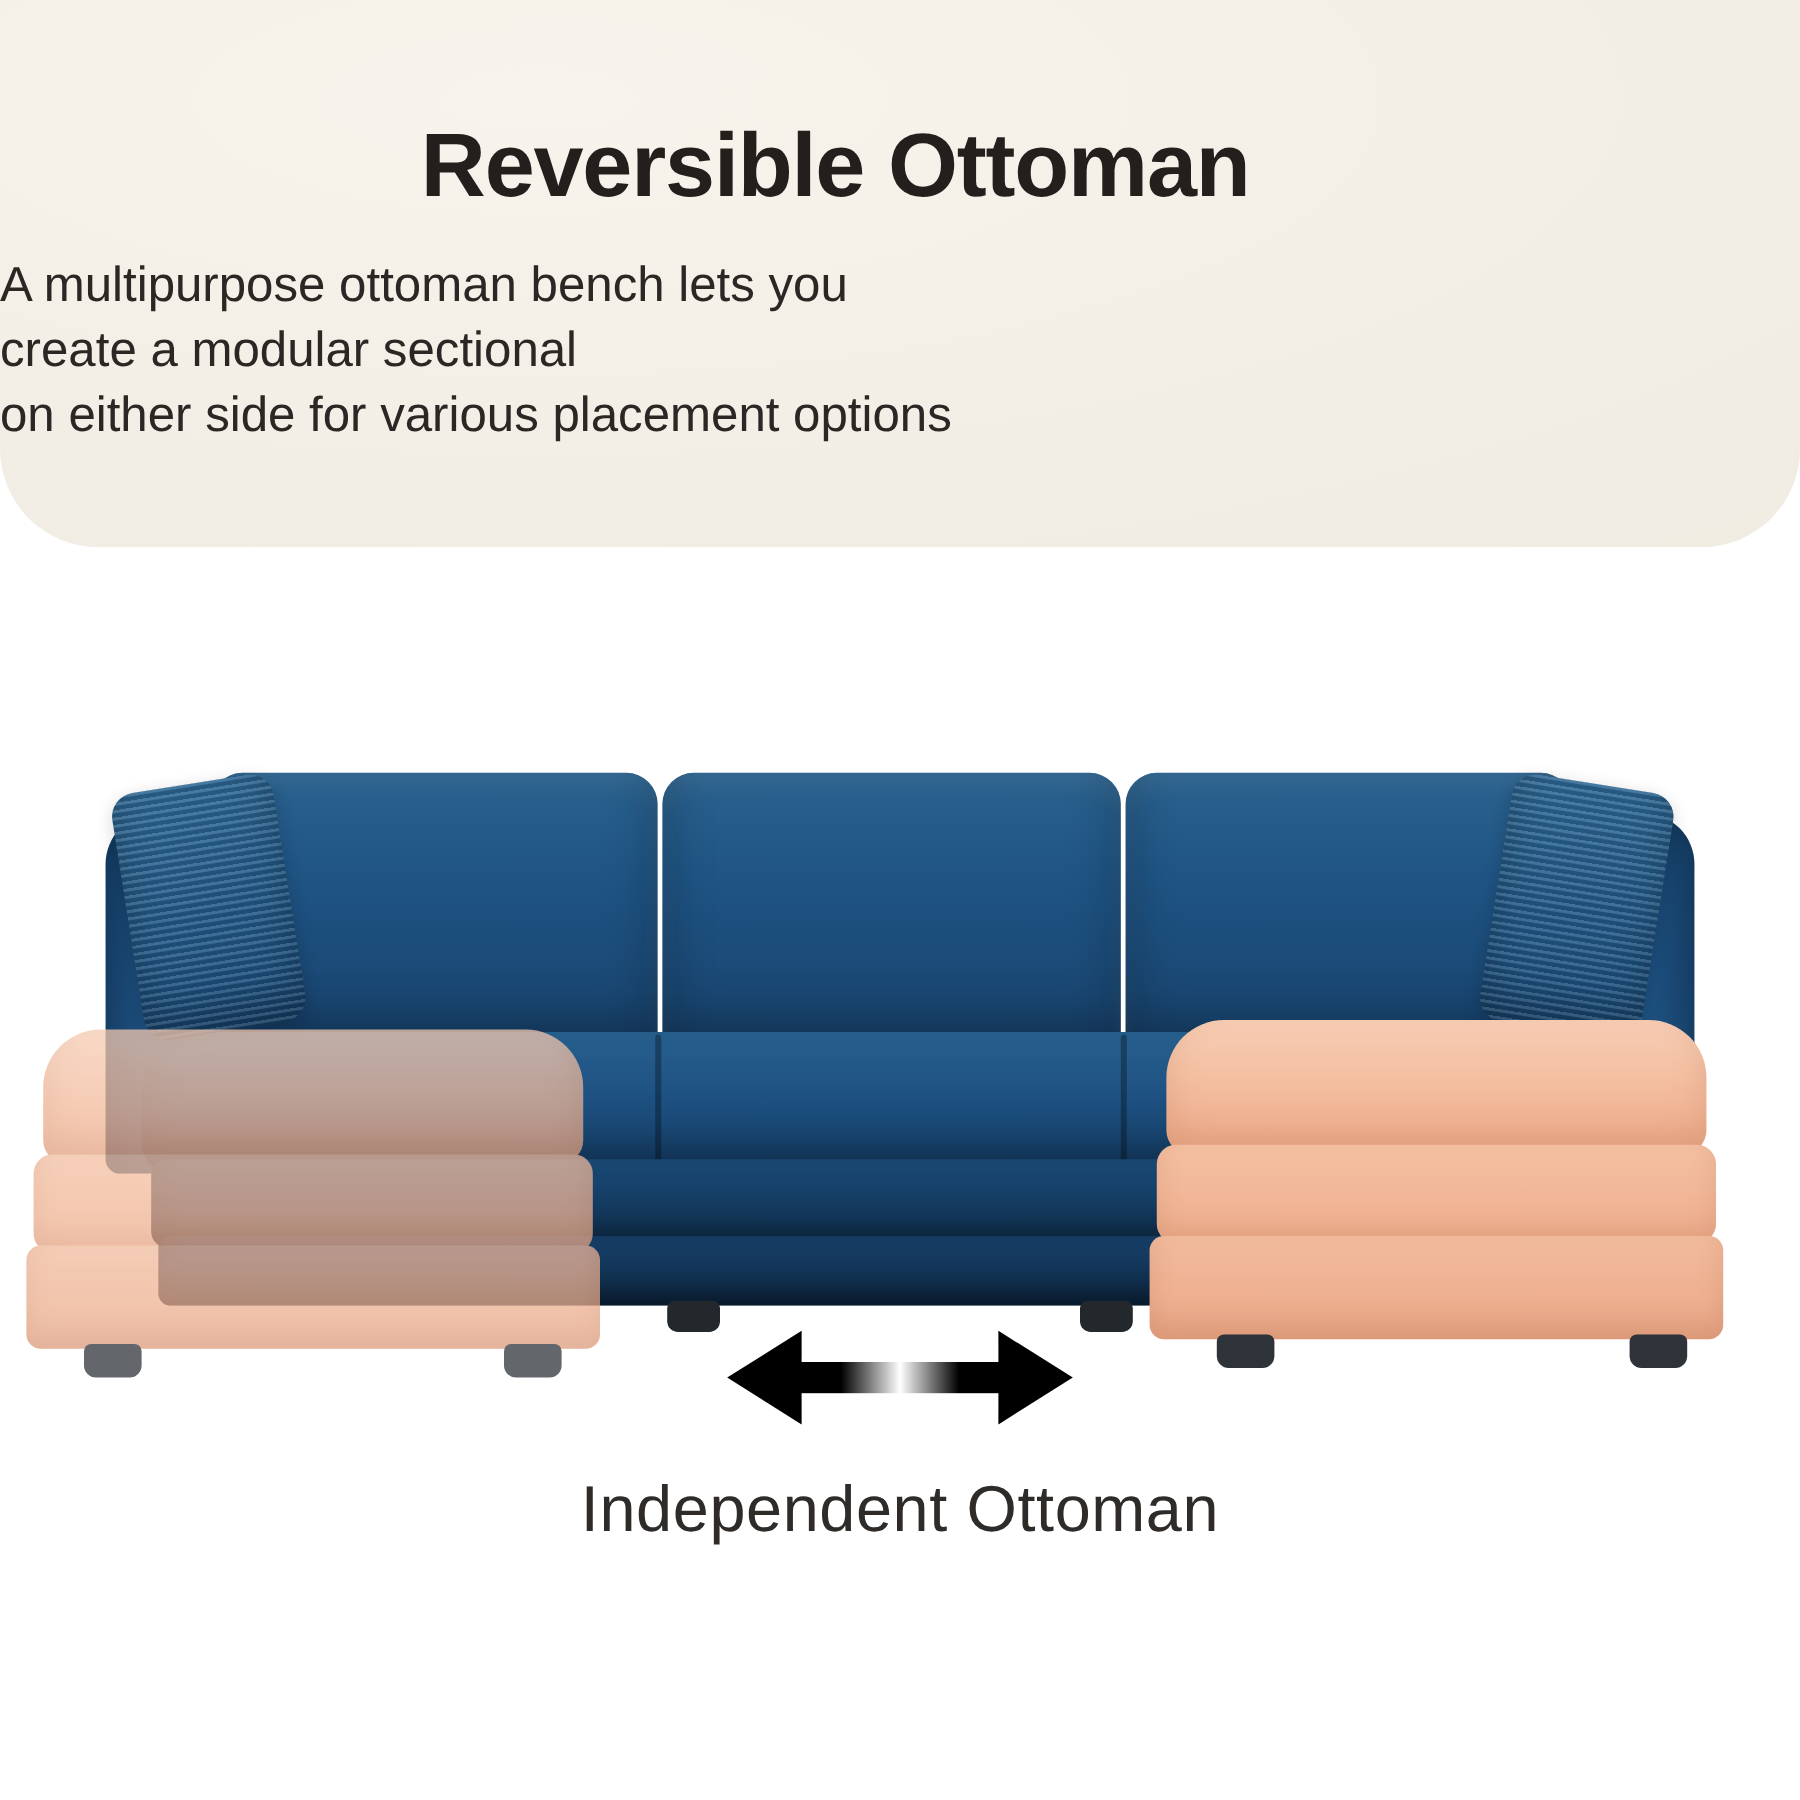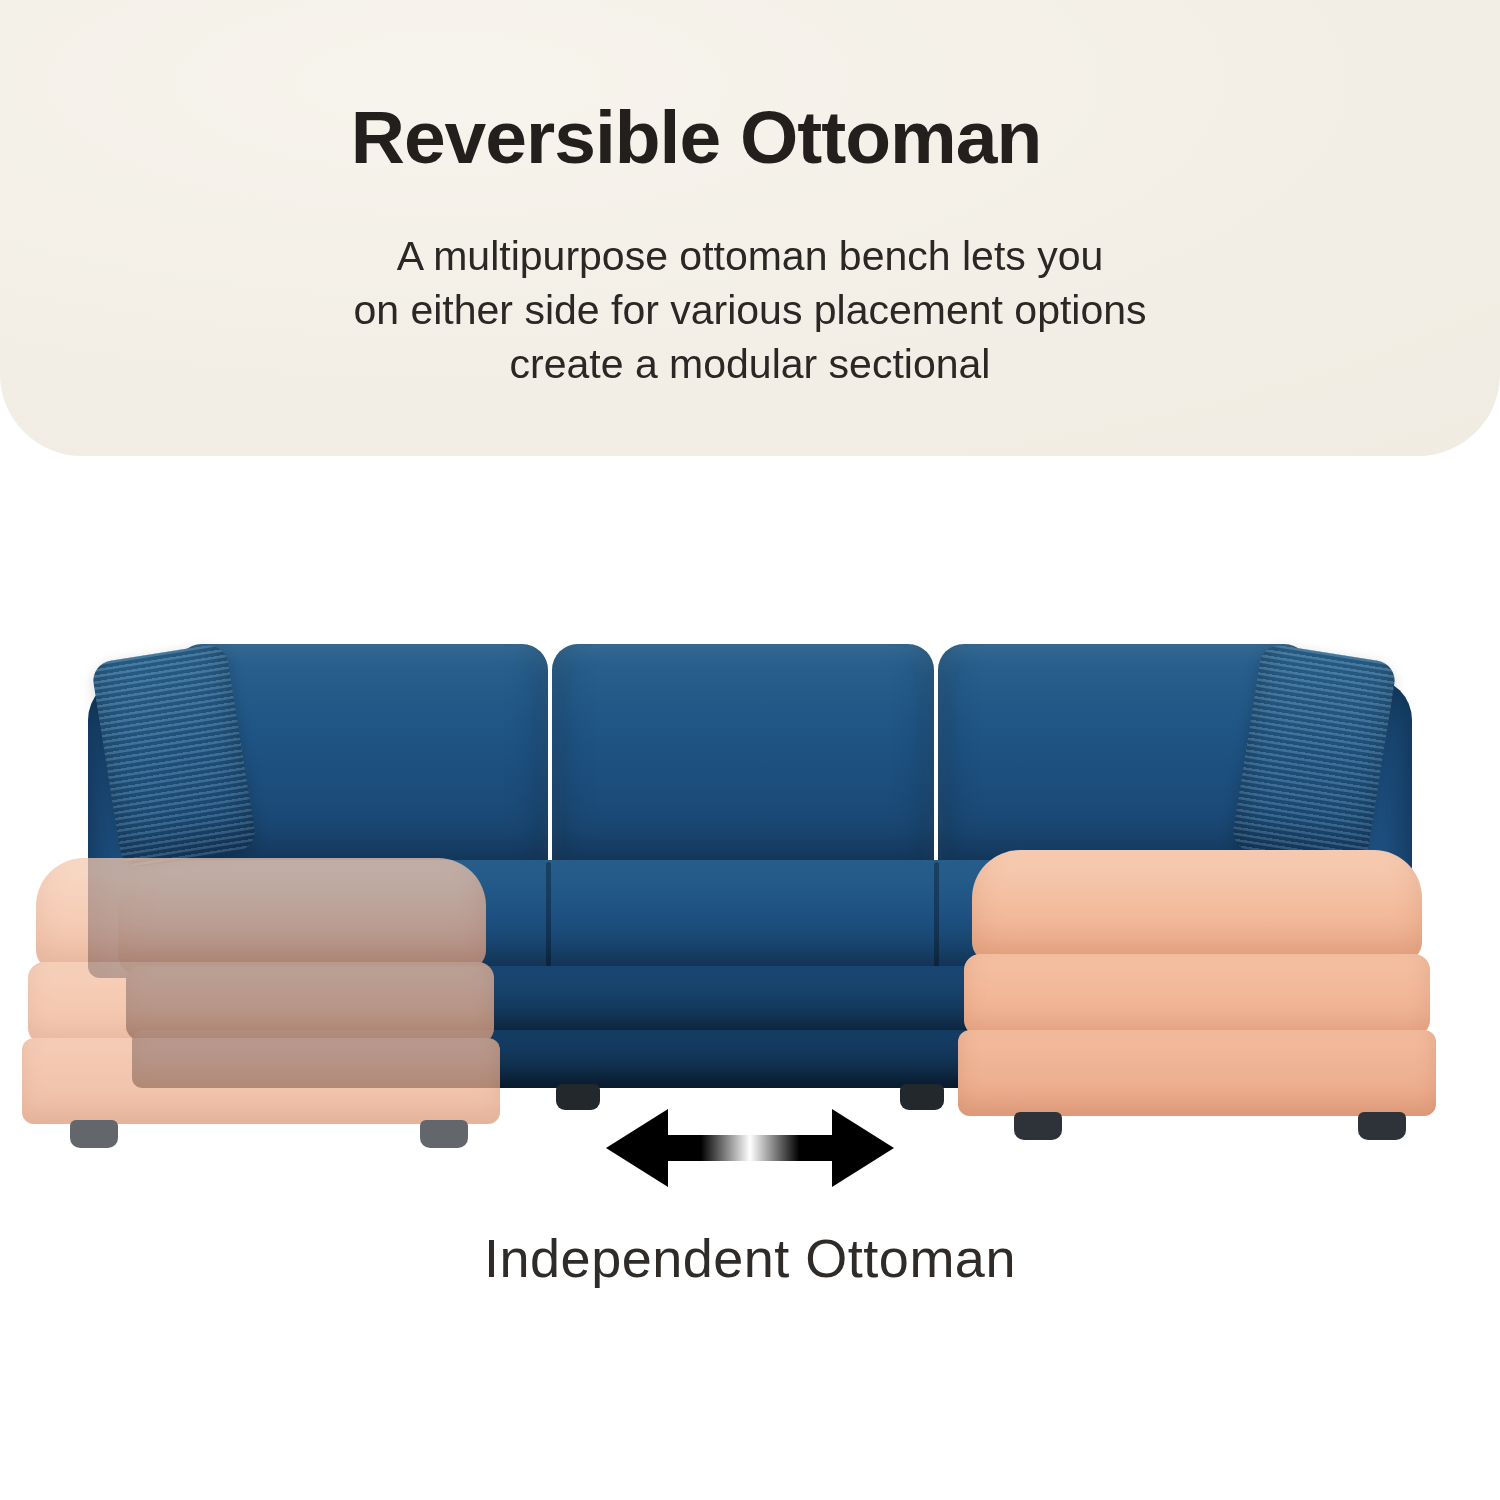--- a/index.html
+++ b/index.html
@@ -21,25 +21,23 @@
   .panel-title{
     position:absolute;left:0;top:86px;width:1392px;
     text-align:center;
     font-size:75px;font-weight:bold;letter-spacing:-1px;
     color:#231f1c;
     line-height:1.05;
     margin-top:12px;
   }
   .panel-sub{
     position:absolute;left:0;top:210px;width:1500px;
-    text-align:center;
     font-size:41px;font-weight:400;
     color:#2a2724;
     line-height:1.32;
-    margin-top:19px;
   }
   .panel-sub span{display:block;}
 
   
   .caption{
     position:absolute;left:0;top:1227px;width:1500px;
     text-align:center;
     font-size:54px;font-weight:300;
     color:#2e2b28;
     letter-spacing:0.5px;
@@ -178,22 +176,22 @@
   .arrow-head.left{left:6px;border-right:62px solid #000;}
   .arrow-head.right{right:6px;border-left:62px solid #000;}
 </style>
 </head>
 <body>
 
 <div class="header-panel">
   <div class="panel-title">Reversible Ottoman</div>
   <div class="panel-sub">
     <span>A multipurpose ottoman bench lets you</span>
+    <span>create a modular sectional</span>
     <span>on either side for various placement options</span>
-    <span>create a modular sectional</span>
   </div>
 </div>
 
 <div class="stage">
 
   <div class="sofa">
 
     <div class="arm left cord"></div>
     <div class="arm right cord"></div>
 

